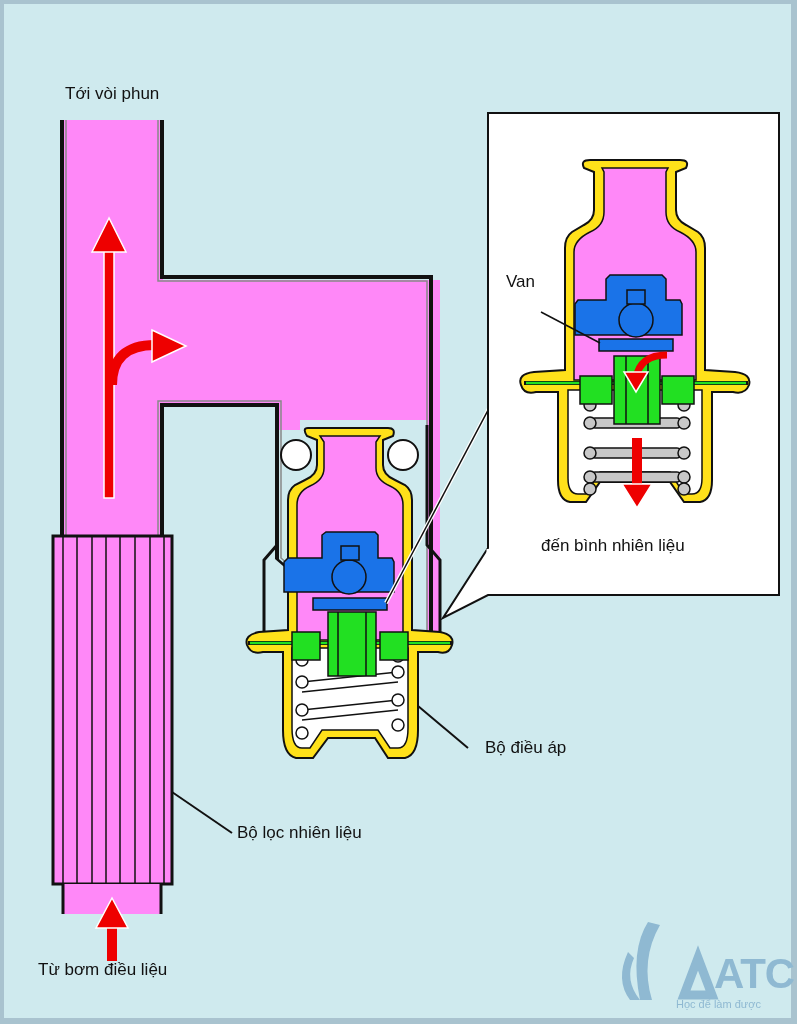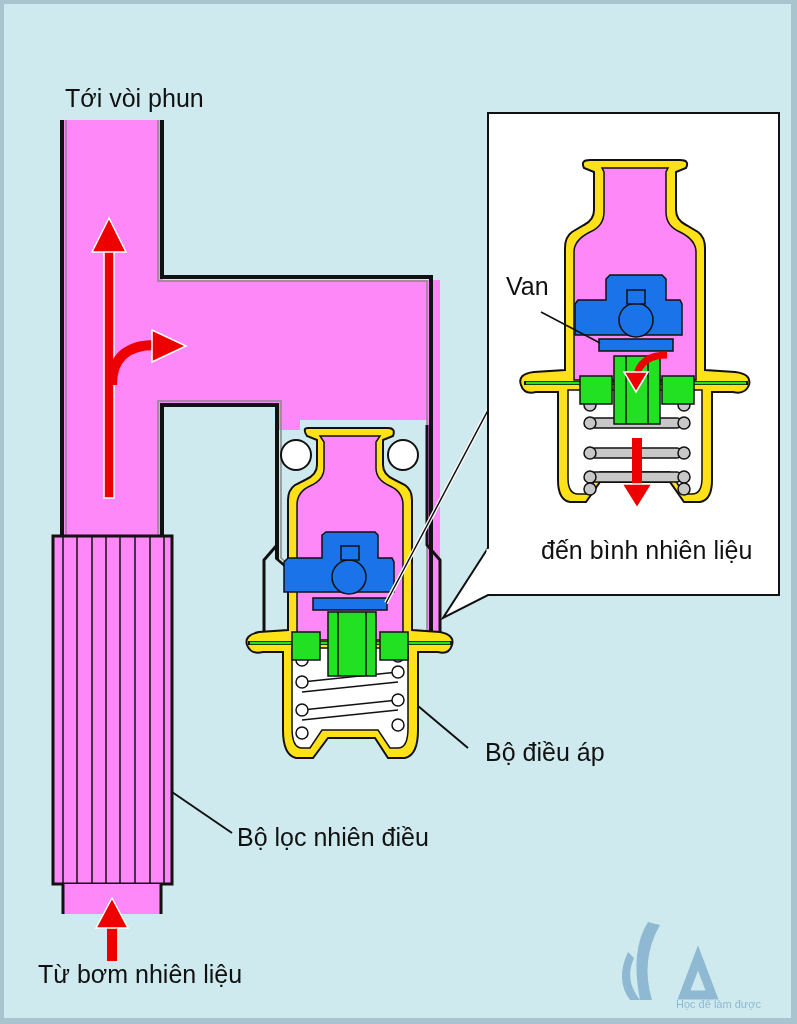--- a/index.html
+++ b/index.html
@@ -1,20 +1,20 @@
 <!DOCTYPE html>
 <html><head>
 <meta charset="utf-8">
 <style>
   html, body { margin: 0; padding: 0; }
   body { width: 797px; height: 1024px; overflow: hidden; background: #a9c3cf; }
   #stage { position: relative; width: 797px; height: 1024px; }
   #frame { position: absolute; left: 4px; top: 4px; width: 787px; height: 1014px; background: #cfeaee; }
   svg { position: absolute; left: 0; top: 0; }
-  .lbl { position: absolute; font-family: "Liberation Sans", sans-serif; font-size: 25px; color: #111; white-space: nowrap; }
+  .lbl { position: absolute; font-family: "Liberation Sans", sans-serif; font-size: 17px; color: #111; white-space: nowrap; }
   .logo-txt { position: absolute; font-family: "Liberation Sans", sans-serif; color: #8fb9d2; white-space: nowrap; }
 </style>
 </head>
 <body>
 
 <div id="stage">
   <div id="frame"></div>
 
   <svg width="797" height="1024" viewBox="0 0 797 1024">
 
@@ -172,20 +172,21 @@
     <line x1="172" y1="792" x2="232" y2="833" stroke="#111" stroke-width="2"></line>
 
     <g fill="#8fb9d2">
       <path d="M648,922 Q630,950 640,1000 L652,1000 Q640,960 660,925 Z"></path>
       <path d="M628,952 Q615,980 630,1000 L640,1000 Q624,980 634,958 Z"></path>
       <polygon points="684,995 698,958 712,995" fill="none" stroke="#8fb9d2" stroke-width="9"></polygon>
     </g>
   </svg>
 
   <div class="lbl" style="left:65px; top:84px;">Tới vòi phun</div>
-  <div class="lbl" style="left:38px; top:960px;">Từ bơm nhiên liệu</div>
-  <div class="lbl" style="left:237px; top:823px;">Bộ lọc nhiên điều</div>
+  <div class="lbl" style="left:38px; top:960px;">Từ bơm điều liệu</div>
+  <div class="lbl" style="left:237px; top:823px;">Bộ lọc nhiên liệu</div>
   <div class="lbl" style="left:473px; top:738px;margin-left:12px;">Bộ điều áp</div>
   <div class="lbl" style="left:506px; top:272px;text-align:center;">Van</div>
   <div class="lbl" style="left:541px; top:536px;">đến bình nhiên liệu</div>
 
+  <div class="logo-txt" style="left:714px; top:950px; font-size:42px; font-weight:bold; letter-spacing:-1px;">ATC</div>
   <div class="logo-txt" style="left:676px; top:998px; font-size:11px;">Học để làm được</div>
 </div>
 
 </body></html>

